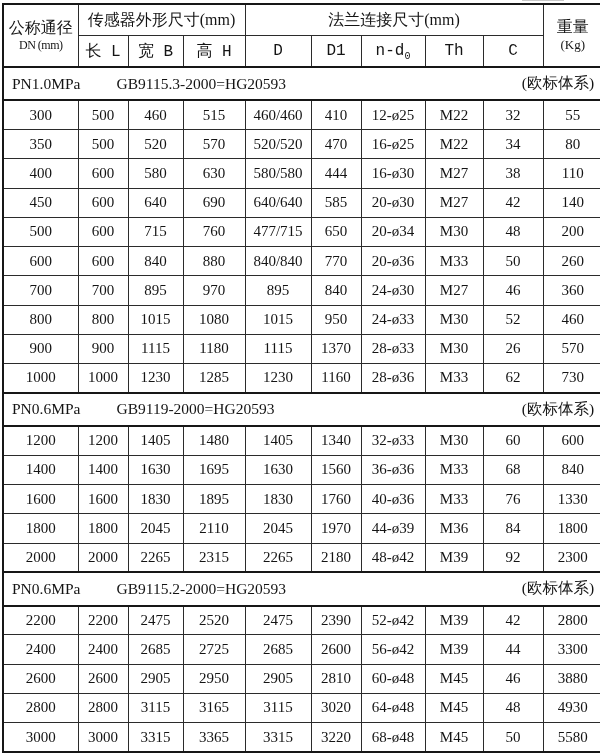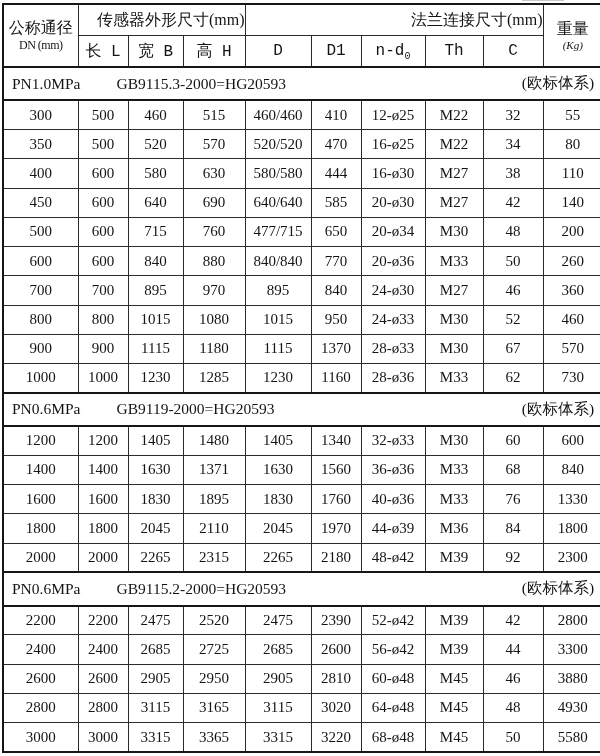--- a/index.html
+++ b/index.html
@@ -35,32 +35,32 @@
   }
   .spec-table th, .spec-table td {
     border: 1px solid #2b2b2b;
     text-align: center;
     vertical-align: middle;
     padding: 0;
     font-weight: normal;
     overflow: hidden;
     white-space: nowrap;
   }
-  thead tr.group-row th { height: 30px; text-align: right; }
+  thead tr.group-row th { height: 30px; }
   thead tr.cols-row th { height: 30px; font-family: Liberation Mono, monospace; }
   thead th { font-size: 16px; }
   .two-line {
     display: flex;
     flex-direction: column;
     justify-content: center;
     align-items: center;
     line-height: 1.25;
   }
   .dn-line2 { font-size: 12px; letter-spacing: -0.5px; }
-  .weight-line2 { font-size: 11px; font-style: italic; }
+  .weight-line2 { font-size: 13px; }
   .col-label { font-size: 16px; }
   .col-label sub { font-size: 10px; line-height: 0; }
   tbody td { font-size: 15px; }
   tr.section-row { height: 33px; }
   tr.section-row td {
     border-top: 2px solid #161616;
     border-bottom: 2px solid #161616;
   }
   .section-flex {
     display: flex;
@@ -227,21 +227,21 @@
         </tr>
         <tr class="data-row">
           <td>900</td>
           <td>900</td>
           <td>1115</td>
           <td>1180</td>
           <td>1115</td>
           <td>1370</td>
           <td>28-ø33</td>
           <td>M30</td>
-          <td>67</td>
+          <td>26</td>
           <td>570</td>
         </tr>
         <tr class="data-row">
           <td>1000</td>
           <td>1000</td>
           <td>1230</td>
           <td>1285</td>
           <td>1230</td>
           <td>1160</td>
           <td>28-ø36</td>
@@ -267,21 +267,21 @@
           <td>1340</td>
           <td>32-ø33</td>
           <td>M30</td>
           <td>60</td>
           <td>600</td>
         </tr>
         <tr class="data-row">
           <td>1400</td>
           <td>1400</td>
           <td>1630</td>
-          <td>1371</td>
+          <td>1695</td>
           <td>1630</td>
           <td>1560</td>
           <td>36-ø36</td>
           <td>M33</td>
           <td>68</td>
           <td>840</td>
         </tr>
         <tr class="data-row">
           <td>1600</td>
           <td>1600</td>

